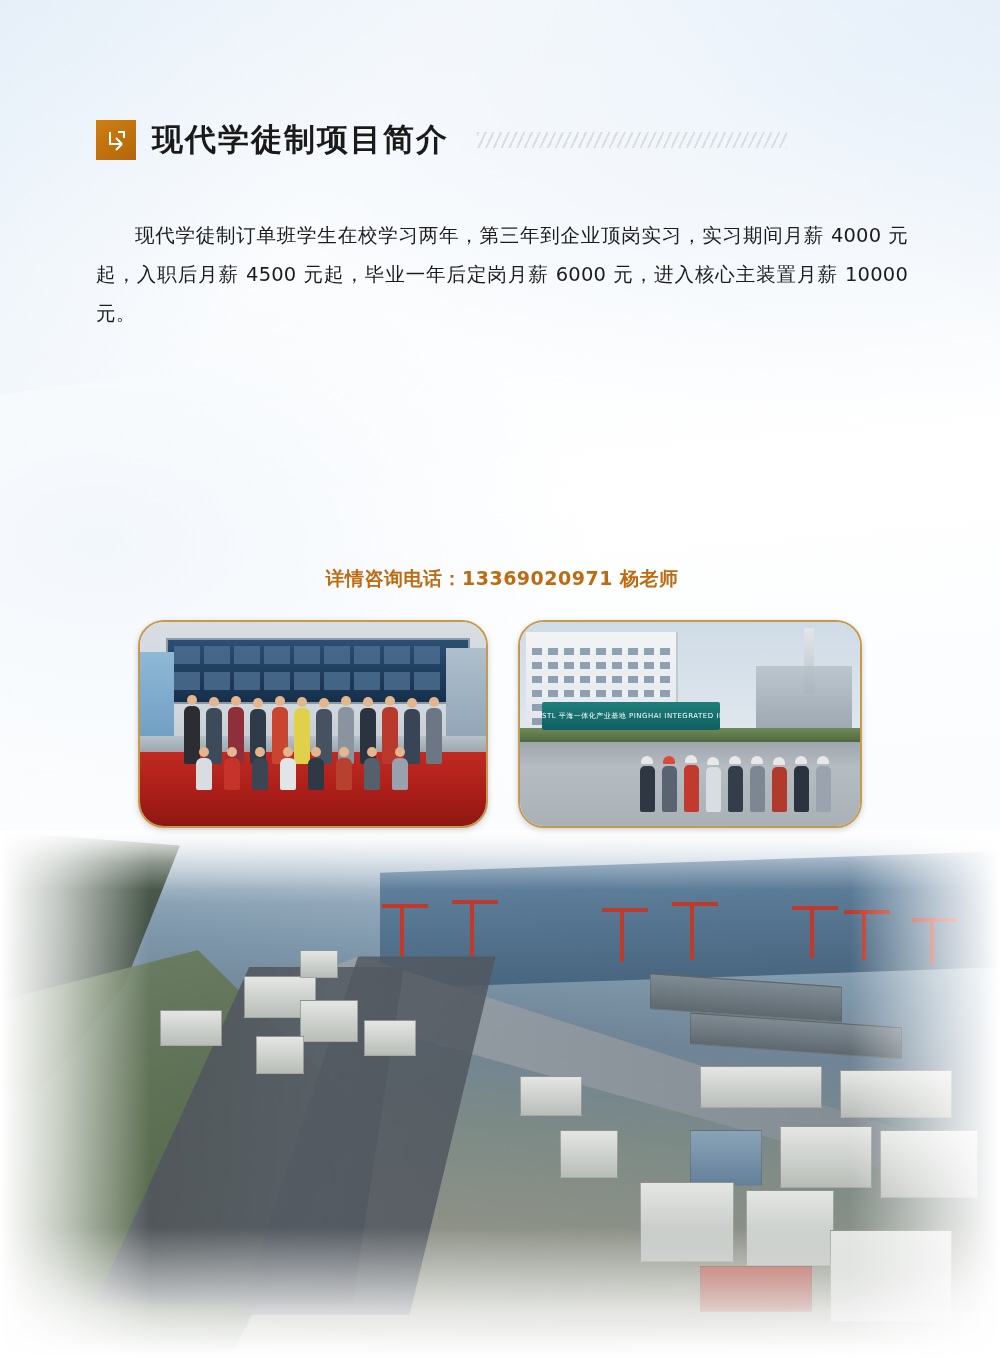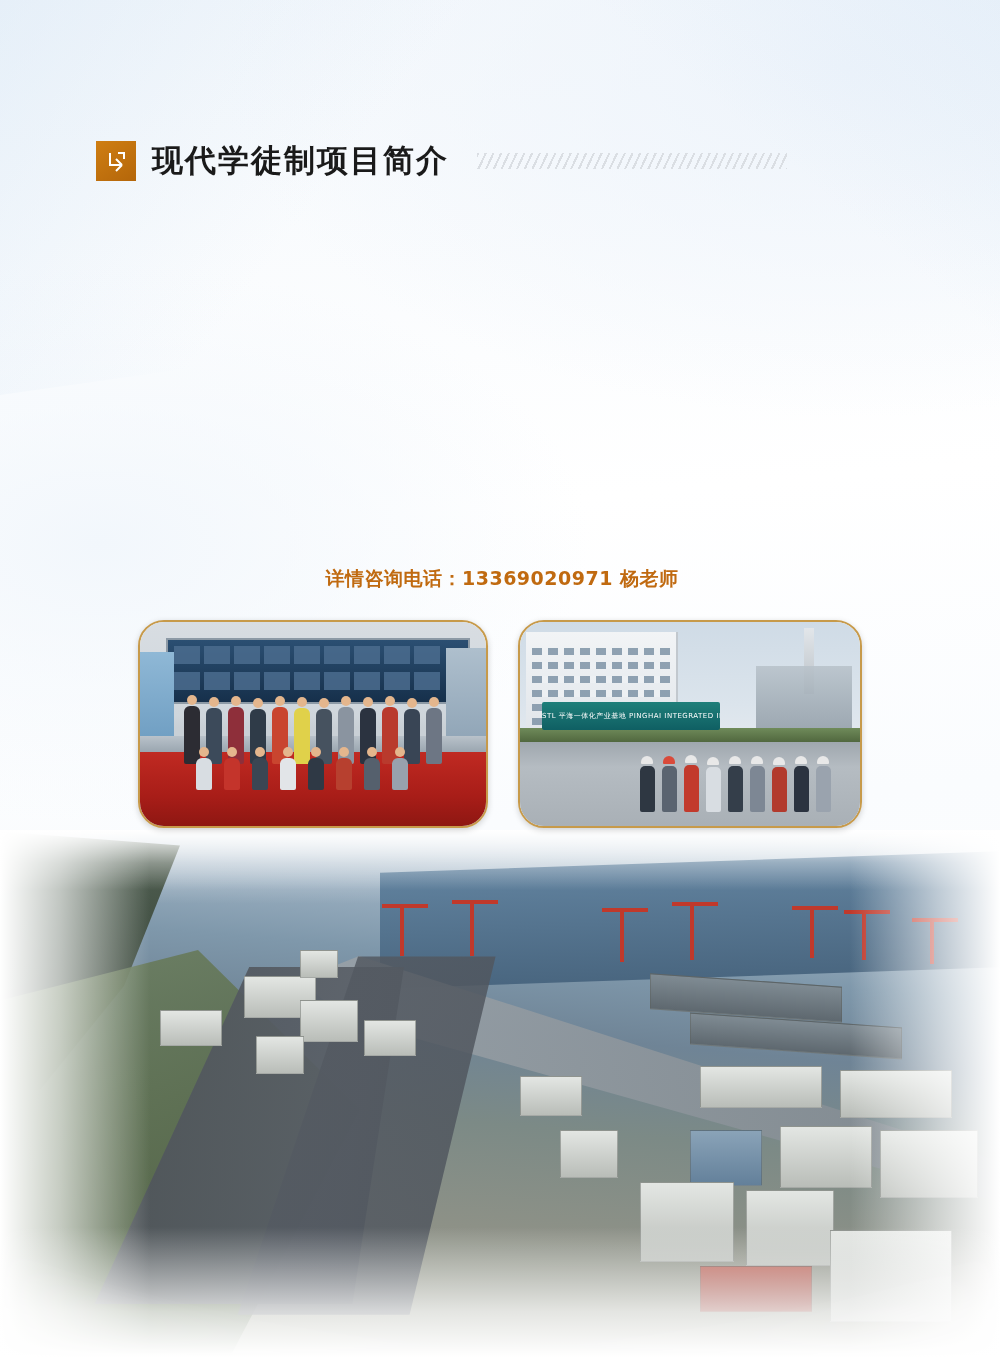--- a/index.html
+++ b/index.html
@@ -40,21 +40,21 @@
     width: 800px; height: 560px;
     background: linear-gradient(210deg, rgba(196,219,240,0.45), rgba(240,247,252,0) 60%);
     transform: rotate(10deg);
     border-radius: 0 0 0 70%;
   }
 
   
   .heading {
     position: absolute;
     left: 96px;
-    top: 140px;
+    top: 119px;
     display: flex;
     align-items: center;
     gap: 16px;
     z-index: 5;
   }
   .heading-badge {
     width: 40px;
     height: 40px;
     background: linear-gradient(145deg, #cf7e12, #b4660a);
     position: relative;
@@ -328,20 +328,21 @@
       <path d="M14 12 L14 24 L26 24" fill="none" stroke="#ffffff" stroke-width="2"></path>
       <path d="M26 24 L20 18 M26 24 L20 30" fill="none" stroke="#ffffff" stroke-width="2"></path>
       <path d="M22 12 L28 12 L28 18" fill="none" stroke="#ffffff" stroke-width="2"></path>
     </svg>
   </div>
   <div class="heading-title">现代学徒制项目简介</div>
   <div class="heading-rule"></div>
 </div>
 
 <div class="body-copy">
+  <p>现代学徒制订单班学生在校学习两年，第三年到企业顶岗实习，实习期间月薪 4000 元起，入职后月薪 4500 元起，毕业一年后定岗月薪 6000 元，进入核心主装置月薪 10000 元。</p>
 </div>
 
 <div class="contact-line">详情咨询电话：13369020971 杨老师</div>
 
 <div class="photos">
 
   <div class="photo photo-1">
     <div class="p1-wall"></div>
     <div class="p1-screen">
       <div class="cell" style="left:6px;  top:6px;"></div>

